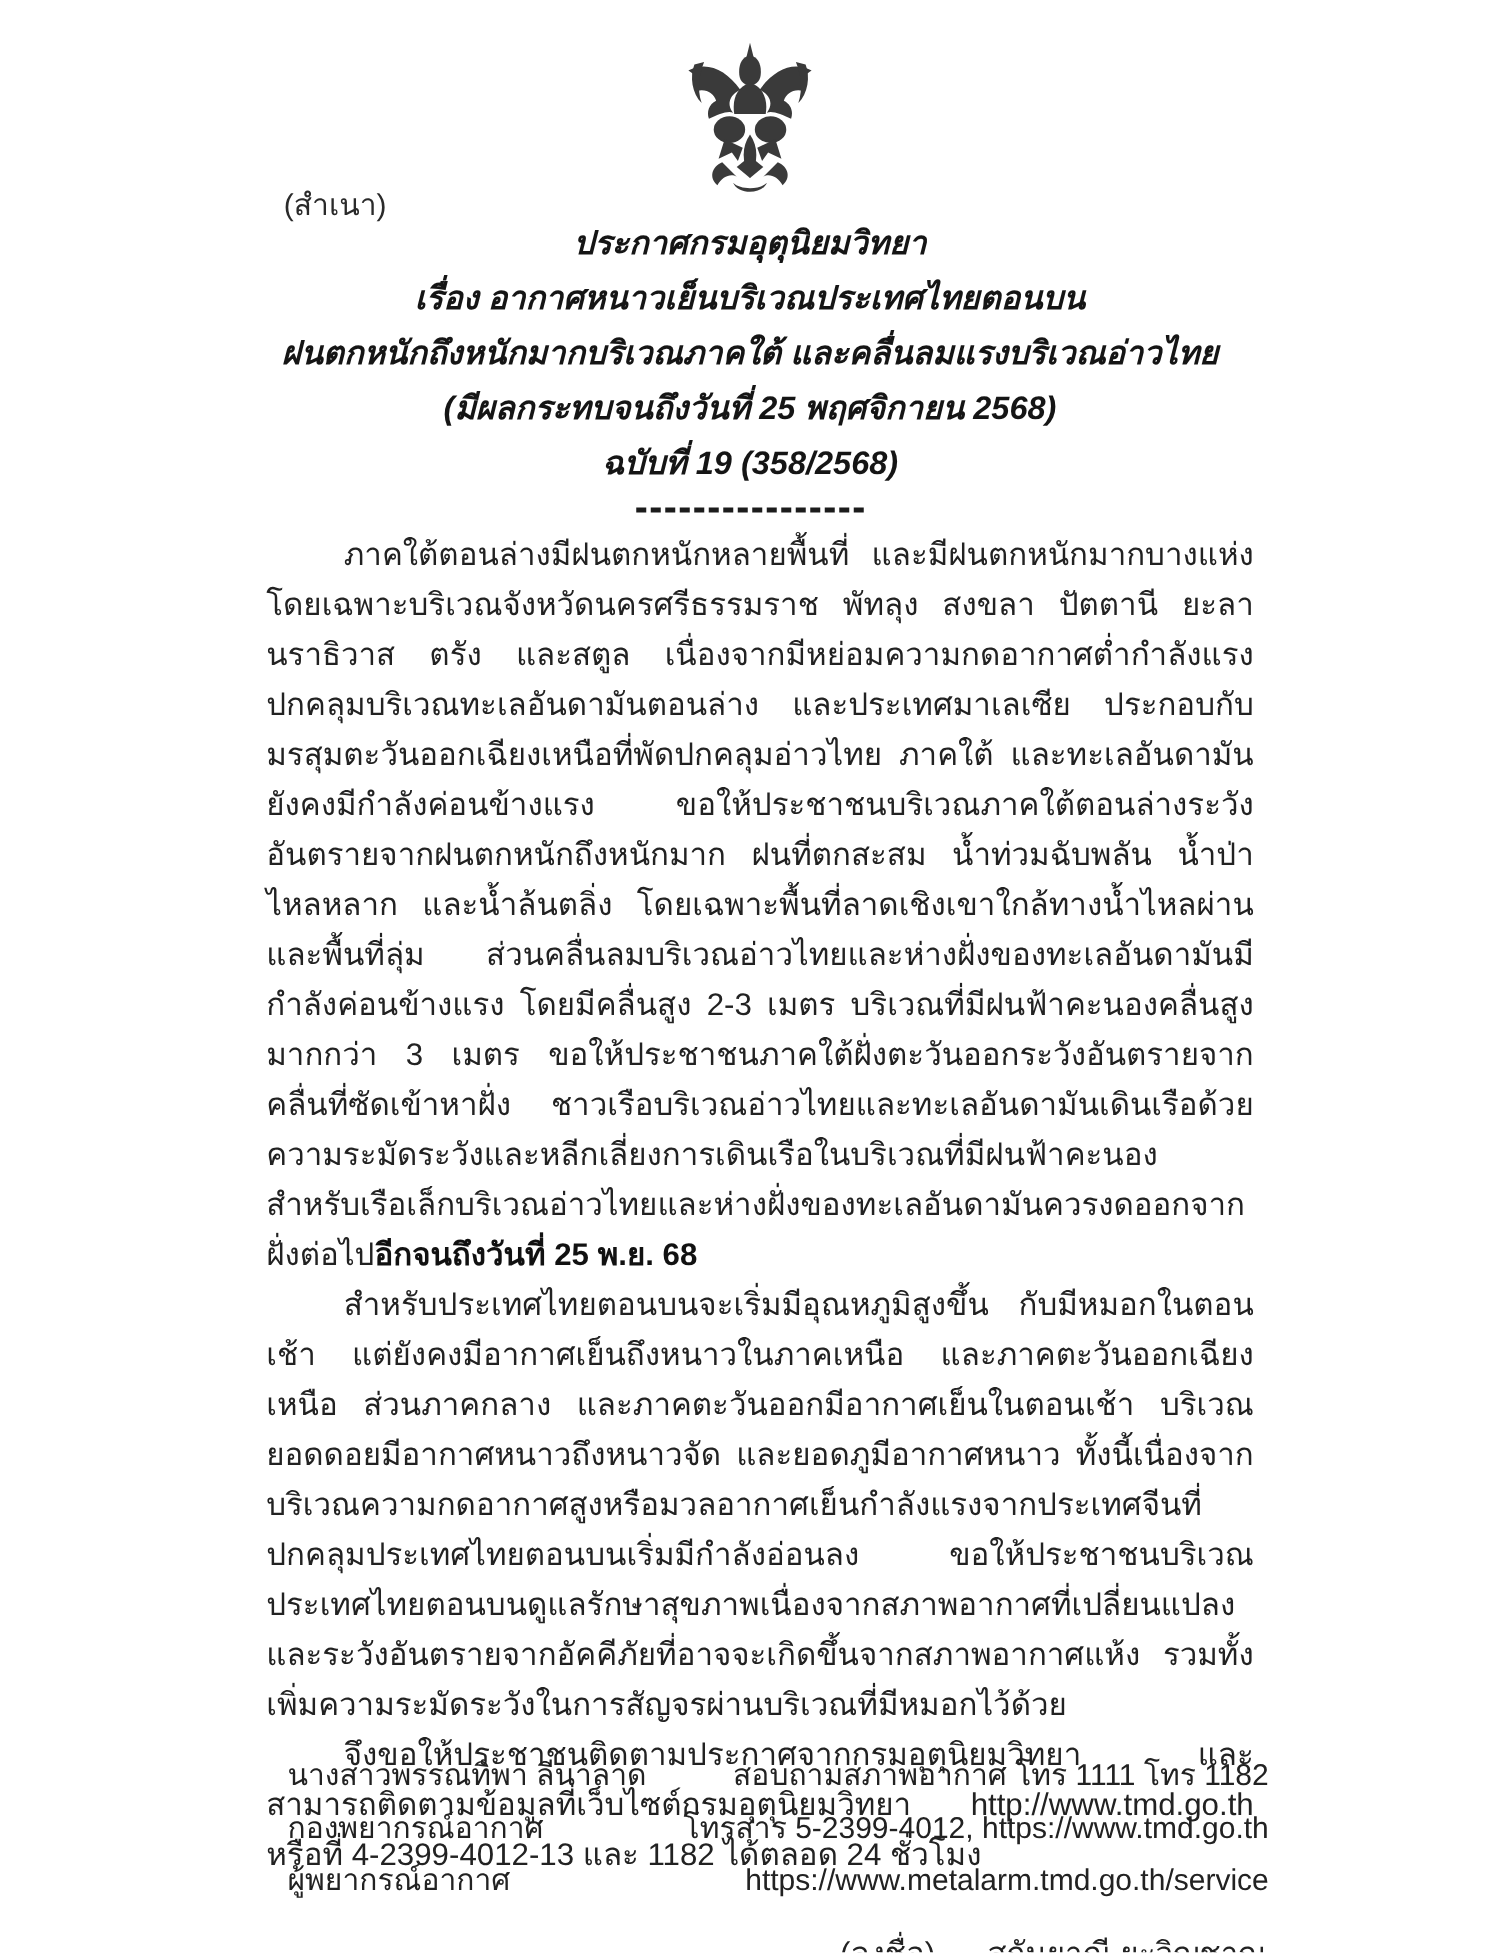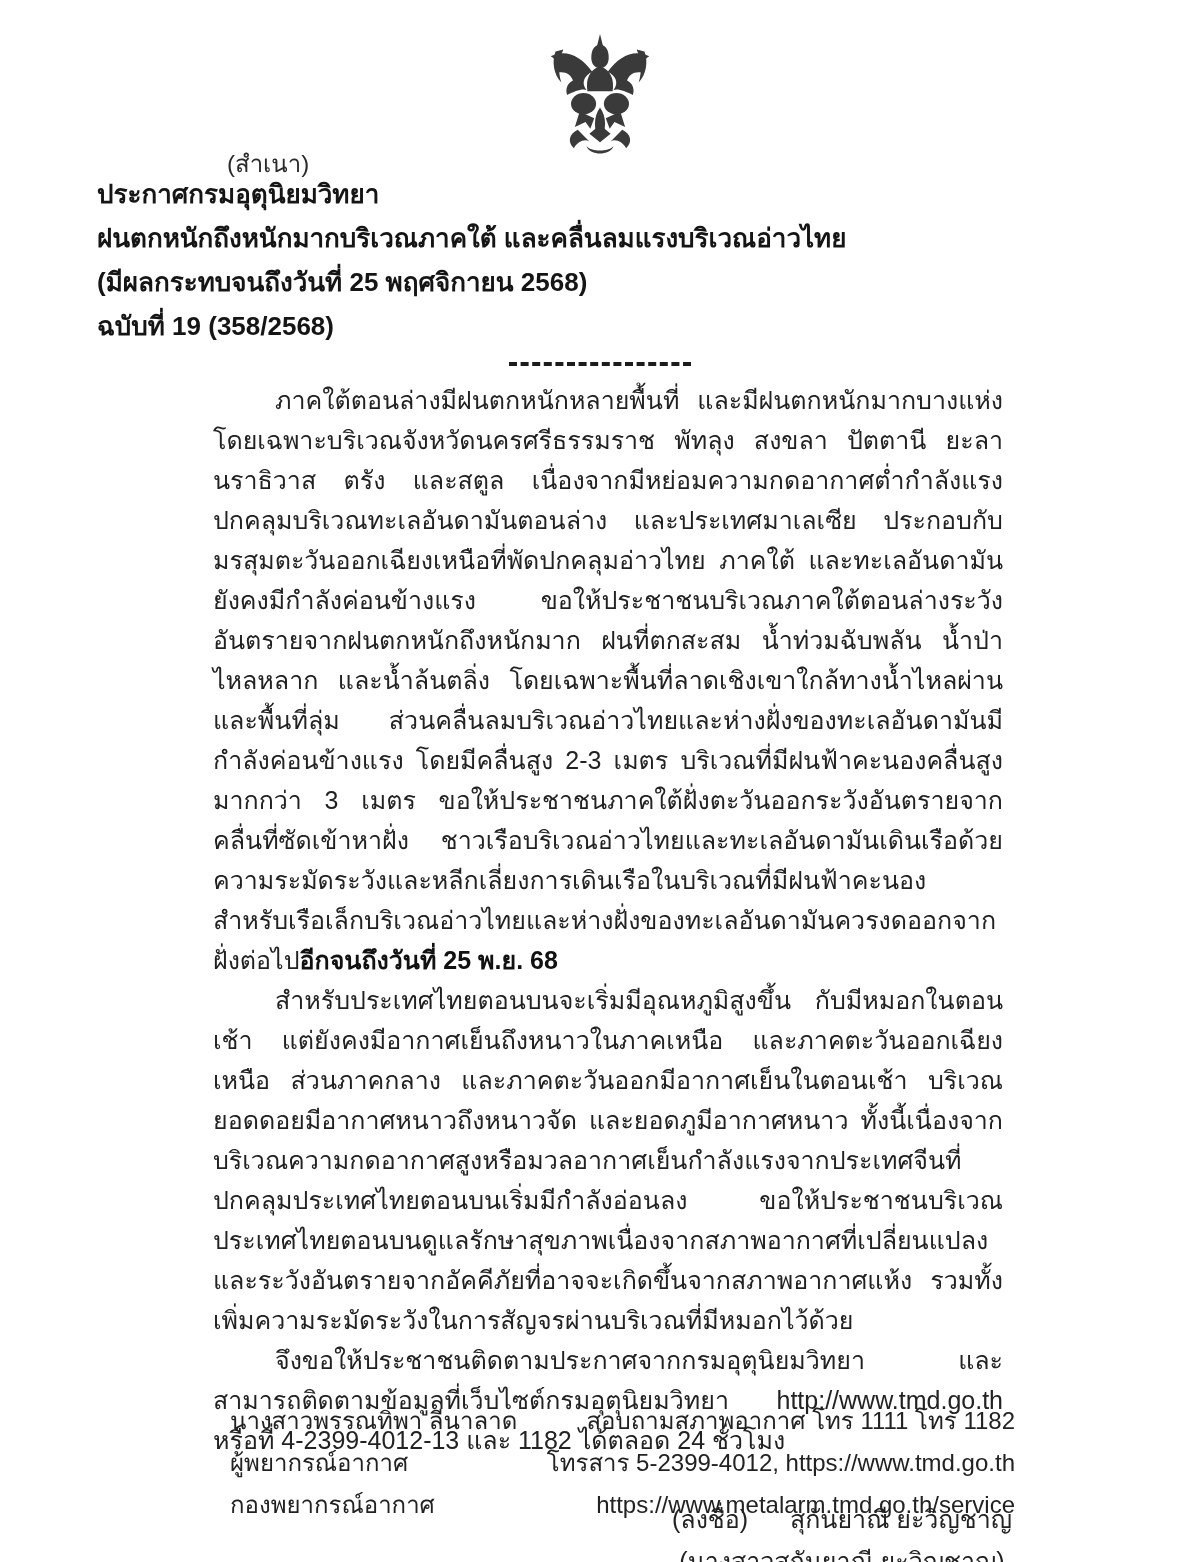--- a/index.html
+++ b/index.html
@@ -10,21 +10,21 @@
     width:1006px; height:1562px;
     margin:0 auto; background:#ffffff;
     overflow:hidden;
   }
   .copy-label {
     position:absolute; left:130px; top:144px;
     font-size:24px; color:#2a2a2a;
   }
   .emblem-wrap { padding-top:30px; text-align:center; height:166px; }
   .emblem-wrap svg { width:116px; height:130px; opacity:.88; }
-  .header-block { text-align:left; margin-top:6px; }
+  .header-block { text-align:center; margin-top:6px;font-style:italic; }
   .h-line { font-weight:bold; font-size:26px; line-height:44px; color:#151515; }
   .divider {
     width:182px; height:0; margin:14px auto 6px;
     border-bottom:4px dashed #1c1c1c;
   }
   .content {
     margin:14px 100px 0 116px;
     font-size:25px; line-height:40px;
     text-align:justify; color:#222;
   }
@@ -65,20 +65,21 @@
         <path d="M60 96 L71 105 L60 114 L49 105 Z"></path>
         <path d="M37 101 C28 105 26 114 33 120 C37 113 44 110 49 113 Z"></path>
         <path d="M83 101 C92 105 94 114 87 120 C83 113 76 110 71 113 Z"></path>
         <path d="M46 118 C52 124 68 124 74 118 C70 128 50 128 46 118 Z"></path>
       </g>
     </svg>
   </div>
 
   <div class="header-block">
     <div class="h-line">ประกาศกรมอุตุนิยมวิทยา</div>
+    <div class="h-line">เรื่อง อากาศหนาวเย็นบริเวณประเทศไทยตอนบน</div>
     <div class="h-line">ฝนตกหนักถึงหนักมากบริเวณภาคใต้ และคลื่นลมแรงบริเวณอ่าวไทย</div>
     <div class="h-line">(มีผลกระทบจนถึงวันที่ 25 พฤศจิกายน 2568)</div>
     <div class="h-line">ฉบับที่ 19 (358/2568)</div>
     <div class="divider"></div>
   </div>
 
   <div class="content">
     <p><span>ภาคใต้ตอนล่างมีฝนตกหนักหลายพื้นที่ และมีฝนตกหนักมากบางแห่ง โดยเฉพาะบริเวณจังหวัดนครศรีธรรมราช พัทลุง สงขลา ปัตตานี ยะลา นราธิวาส ตรัง และสตูล เนื่องจากมีหย่อมความกดอากาศต่ำกำลังแรงปกคลุมบริเวณทะเลอันดามันตอนล่าง และประเทศมาเลเซีย ประกอบกับมรสุมตะวันออกเฉียงเหนือที่พัดปกคลุมอ่าวไทย ภาคใต้ และทะเลอันดามันยังคงมีกำลังค่อนข้างแรง ขอให้ประชาชนบริเวณภาคใต้ตอนล่างระวังอันตรายจากฝนตกหนักถึงหนักมาก ฝนที่ตกสะสม น้ำท่วมฉับพลัน น้ำป่าไหลหลาก และน้ำล้นตลิ่ง โดยเฉพาะพื้นที่ลาดเชิงเขาใกล้ทางน้ำไหลผ่านและพื้นที่ลุ่ม ส่วนคลื่นลมบริเวณอ่าวไทยและห่างฝั่งของทะเลอันดามันมีกำลังค่อนข้างแรง โดยมีคลื่นสูง 2-3 เมตร บริเวณที่มีฝนฟ้าคะนองคลื่นสูงมากกว่า 3 เมตร ขอให้ประชาชนภาคใต้ฝั่งตะวันออกระวังอันตรายจากคลื่นที่ซัดเข้าหาฝั่ง ชาวเรือบริเวณอ่าวไทยและทะเลอันดามันเดินเรือด้วยความระมัดระวังและหลีกเลี่ยงการเดินเรือในบริเวณที่มีฝนฟ้าคะนอง สำหรับเรือเล็กบริเวณอ่าวไทยและห่างฝั่งของทะเลอันดามันควรงดออกจากฝั่งต่อไป</span><span class="bold">อีกจนถึงวันที่ 25 พ.ย. 68</span></p>
     <p>สำหรับประเทศไทยตอนบนจะเริ่มมีอุณหภูมิสูงขึ้น กับมีหมอกในตอนเช้า แต่ยังคงมีอากาศเย็นถึงหนาวในภาคเหนือ และภาคตะวันออกเฉียงเหนือ ส่วนภาคกลาง และภาคตะวันออกมีอากาศเย็นในตอนเช้า บริเวณยอดดอยมีอากาศหนาวถึงหนาวจัด และยอดภูมีอากาศหนาว ทั้งนี้เนื่องจากบริเวณความกดอากาศสูงหรือมวลอากาศเย็นกำลังแรงจากประเทศจีนที่ปกคลุมประเทศไทยตอนบนเริ่มมีกำลังอ่อนลง ขอให้ประชาชนบริเวณประเทศไทยตอนบนดูแลรักษาสุขภาพเนื่องจากสภาพอากาศที่เปลี่ยนแปลง และระวังอันตรายจากอัคคีภัยที่อาจจะเกิดขึ้นจากสภาพอากาศแห้ง รวมทั้งเพิ่มความระมัดระวังในการสัญจรผ่านบริเวณที่มีหมอกไว้ด้วย</p>
     <p>จึงขอให้ประชาชนติดตามประกาศจากกรมอุตุนิยมวิทยา และสามารถติดตามข้อมูลที่เว็บไซต์กรมอุตุนิยมวิทยา http://www.tmd.go.th หรือที่ 4-2399-4012-13 และ 1182 ได้ตลอด 24 ชั่วโมง</p>
@@ -90,22 +91,22 @@
       <span>(ลงชื่อ)</span>
       <span>สุกันยาณี ยะวิญชาญ</span>
     </div>
     <div>(นางสาวสุกันยาณี ยะวิญชาญ)</div>
     <div>อธิบดีกรมอุตุนิยมวิทยา</div>
   </div>
 
   <div class="footer">
     <div class="footer-left">
       <div>นางสาวพรรณทิพา ลีนาลาด</div>
+      <div>กองพยากรณ์อากาศ</div>
       <div>ผู้พยากรณ์อากาศ</div>
-      <div>กองพยากรณ์อากาศ</div>
     </div>
     <div class="footer-right">
       <div>สอบถามสภาพอากาศ โทร 1111 โทร 1182</div>
       <div>โทรสาร 5-2399-4012, https://www.tmd.go.th</div>
       <div>https://www.metalarm.tmd.go.th/service</div>
     </div>
   </div>
 
 </div>
 

